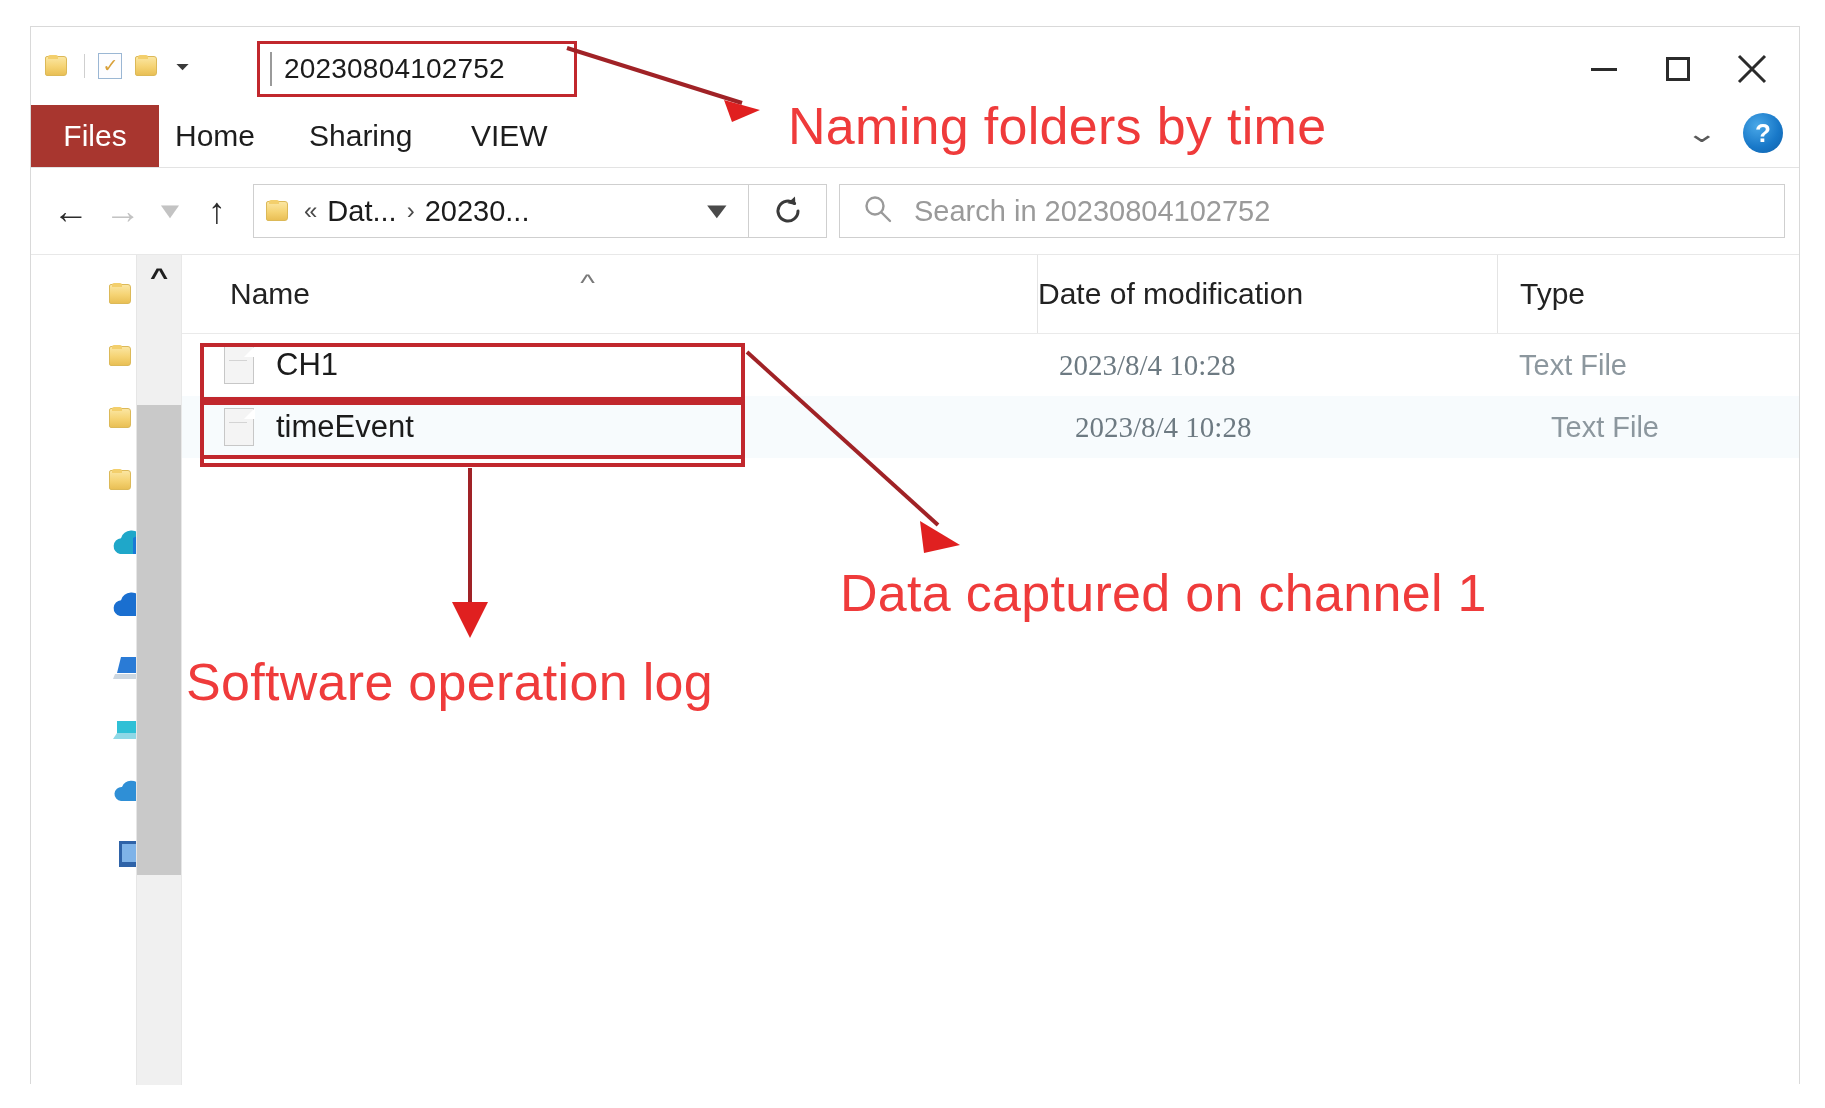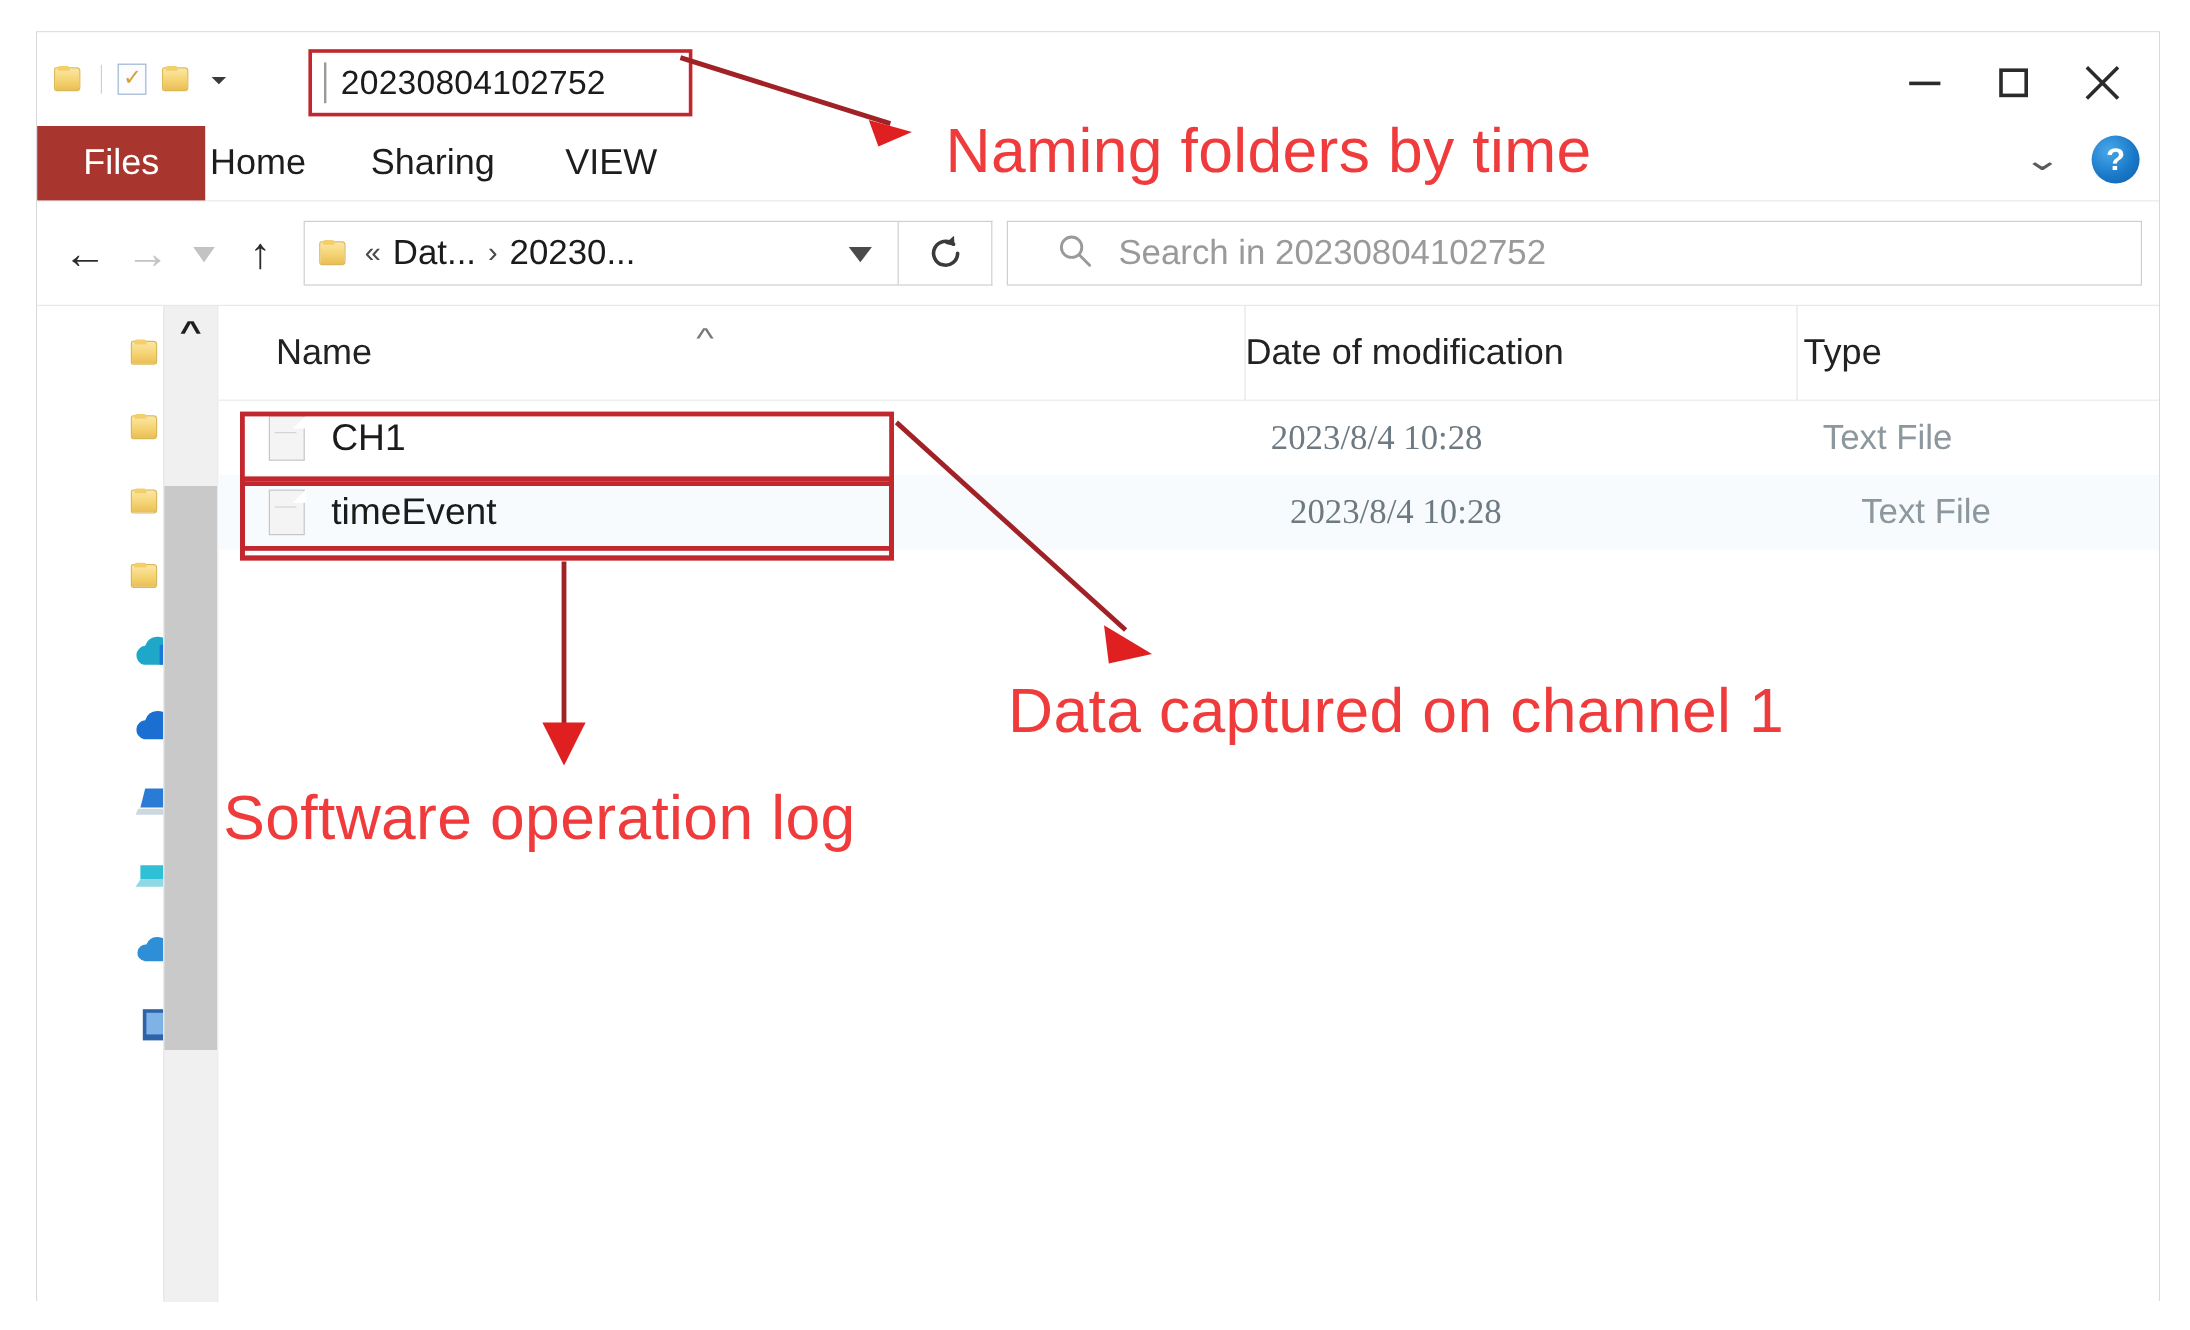--- a/index.html
+++ b/index.html
@@ -157,21 +157,21 @@
     height: 62px;
     display: flex;
     align-items: center;
     justify-content: center;
     font-size: 30px;
     color: #1d1d1d;
     white-space: nowrap;
   }
   .tab.files {
     left: 0;
-    width: 140px;
+    width: 128px;
     background: #a8362f;
     color: #ffffff;
   }
   .tab.t1 { left: 144px; }
   .tab.t2 { left: 278px; }
   .tab.t3 { left: 440px; }
 
   .ribbon-right {
     position: absolute;
     right: 16px;
@@ -256,21 +256,21 @@
   }
   .searchbox {
     flex: 1;
     height: 54px;
     margin-left: 12px;
     margin-right: 14px;
     border: 1px solid #cfcfcf;
     box-sizing: border-box;
     display: flex;
     align-items: center;
-    padding-left: 40px;
+    padding-left: 22px;
     background: #ffffff;
   }
   .searchbox .stxt {
     font-size: 29px;
     color: #9a9a9a;
     margin-left: 20px;
     white-space: nowrap;
   }
 
   
@@ -343,21 +343,21 @@
     font-size: 30px;
     color: #222222;
     position: relative;
     height: 78px;
     display: flex;
     align-items: center;
     box-sizing: border-box;
   }
   .col.name  { width: 855px; padding-left: 48px; }
   .col.date  { width: 460px; border-left: 1px solid #e4e4e4; }
-  .col.type  { flex: 1;      padding-left: 5px; border-left: 1px solid #e4e4e4; text-align: right; }
+  .col.type  { flex: 1;      padding-left: 22px; border-left: 1px solid #e4e4e4; text-align: right; }
   .sort-mark {
     position: absolute;
     left: 400px;
     top: 14px;
     font-size: 24px;
     color: #7a7a7a;
     transform: scaleX(1.3);
   }
 
   .row {

